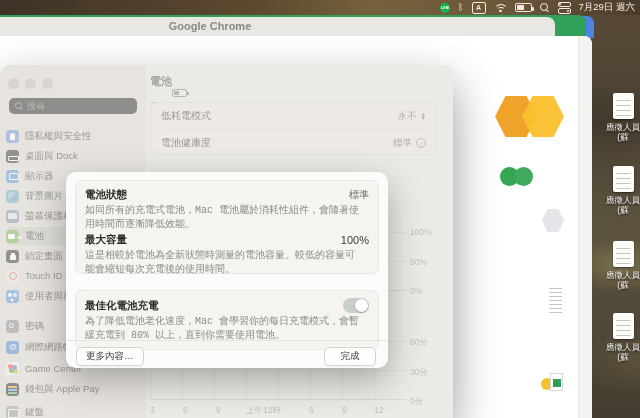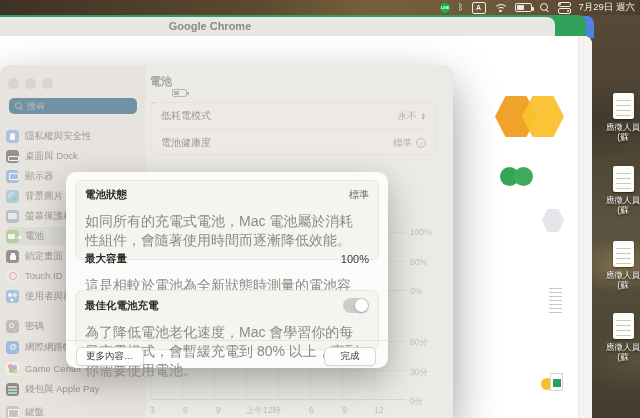--- a/index.html
+++ b/index.html
@@ -66,21 +66,21 @@
   .dfile .doc{width:21px;height:26px;margin:0 auto;background:#fdfdfa;border-radius:2px;box-shadow:0 1px 2px rgba(0,0,0,.5);
     background-image:repeating-linear-gradient(180deg,transparent 0 4px,#c9c7c2 4px 5px);background-size:70% 80%;background-repeat:no-repeat;background-position:50% 60%;}
   .dfile .lbl{margin-top:3px;font-size:8.5px;line-height:1.2;color:#fff;text-shadow:0 1px 2px rgba(0,0,0,.85);white-space:nowrap;}
 
   
   #settings{left:0;top:65px;width:453px;height:353px;z-index:6;border-radius:10px 10px 0 0;
     background:#ebe8e4;box-shadow:0 18px 45px rgba(0,0,0,.4);overflow:hidden;}
   #sidebar{position:absolute;left:0;top:0;width:146px;height:100%;background:#e2dfdb;}
   #content{position:absolute;left:146px;top:0;right:0;height:100%;background:#eceae6;}
   .tl{position:absolute;top:13px;width:11px;height:11px;border-radius:50%;background:#c6c3c0;}
-  #search-field{position:absolute;left:9px;top:33px;width:128px;height:16px;background:#0c4a6e;border-radius:5px;
+  #search-field{position:absolute;left:9px;top:33px;width:128px;height:16px;background:#404040;border-radius:5px;
     display:flex;align-items:center;gap:4px;padding:0 6px;box-sizing:border-box;color:#97958f;font-size:9px;}
   .sloupe{position:relative;width:8px;height:8px;flex:none;}
   .sloupe i{position:absolute;width:5px;height:5px;border:1.2px solid #97958f;border-radius:50%;left:0;top:0;}
   .sloupe b{position:absolute;width:3px;height:1.2px;background:#97958f;transform:rotate(45deg);left:4.5px;top:6px;}
   .srow{position:absolute;left:6px;width:138px;height:18px;display:flex;align-items:center;gap:6px;border-radius:5px;}
   .srow.sel{background:#d2cfca;}
   .srow .lbl{font-size:9.5px;color:#55534e;white-space:nowrap;}
   .sic{width:13px;height:13px;border-radius:3.5px;flex:none;position:relative;}
   .sic:after{content:"";position:absolute;}
   .ic-privacy{background:#7b9fd6;}.ic-privacy:after{left:4px;top:3px;width:5px;height:7px;background:#fff;border-radius:2px 2px 1px 1px;}
@@ -121,27 +121,27 @@
   #chartB .hline{position:absolute;left:0;right:0;height:1px;background:#dbd8d3;}
   .ylab{position:absolute;left:410px;font-size:8.5px;color:#9b998f;}
   .xlab{position:absolute;font-size:8.5px;color:#9b998f;top:340px;}
 
   #dim-overlay{position:absolute;inset:0;background:rgba(237,235,231,.45);z-index:5;}
 
   
   #dialog{left:66px;top:172px;width:322px;height:196px;background:#fbfbfa;border-radius:10px;z-index:8;
     box-shadow:0 12px 35px rgba(0,0,0,.3);}
   .dcard{position:absolute;left:9px;width:304px;background:#f5f4f1;border:1px solid #e8e6e2;border-radius:7px;box-sizing:border-box;padding:7px 9px;}
-  #dcard1{top:8px;height:80px;}
+  #dcard1{top:8px;height:94px;}
   #dcard2{top:118px;height:60px;}
   .dsec-head{display:flex;justify-content:space-between;align-items:center;}
   .dsec-title{font-size:10.5px;font-weight:bold;color:#2b2a27;}
   .dsec-val{font-size:10px;color:#6c6a65;}
   .dsec-val.big{font-size:11px;color:#3c3a36;}
-  .dsec-body{margin-top:10px;font-size:14px;line-height:1.35;color:#8c8a85;width:278px;}
+  .dsec-body{margin-top:2px;font-size:10px;line-height:1.35;color:#8c8a85;width:278px;font-family:Liberation Mono, monospace;}
   .toggle{width:26px;height:15px;border-radius:8px;background:#c9cfca;position:relative;flex:none;}
   .toggle i{position:absolute;right:1px;top:1px;width:13px;height:13px;border-radius:50%;background:#fff;box-shadow:0 1px 2px rgba(0,0,0,.25);}
   #dlg-div{position:absolute;left:0;right:0;top:168px;height:1px;background:#e7e5e1;}
   .dbtn{position:absolute;top:175px;height:17px;background:#fdfdfc;border:1px solid #d7d5d1;border-radius:5px;
     font-size:9.5px;color:#3a3835;display:flex;align-items:center;justify-content:center;padding:0 9px;box-shadow:0 1px 1px rgba(0,0,0,.05);}
   #btn-more{left:10px;}
   #btn-done{right:12px;min-width:32px;}
 </style>
 </head>
 <body>

